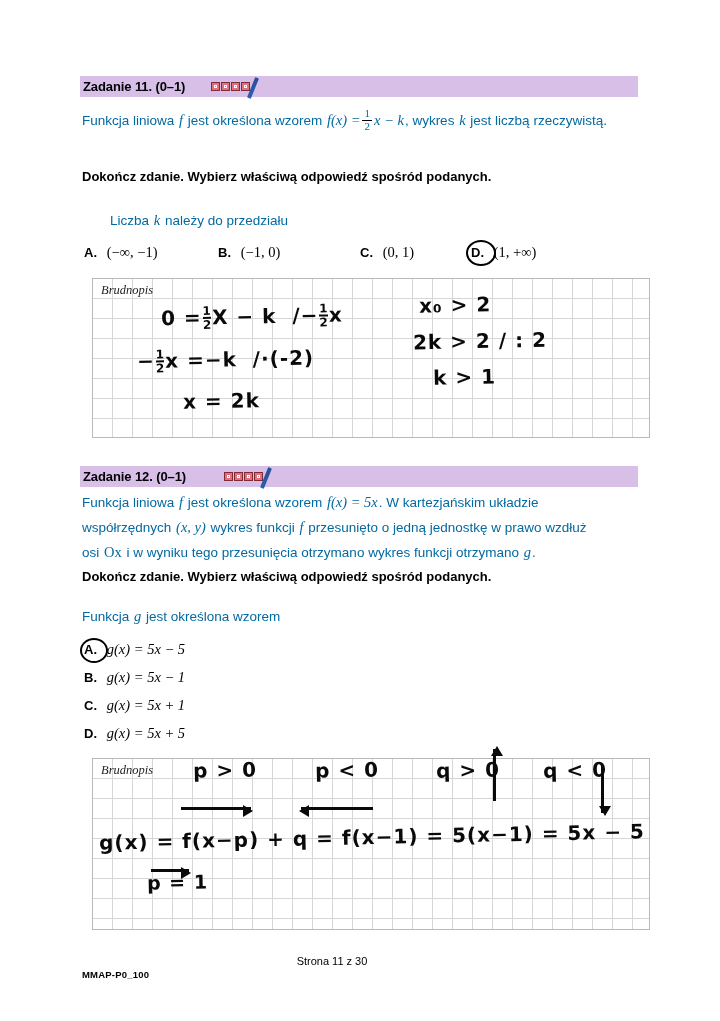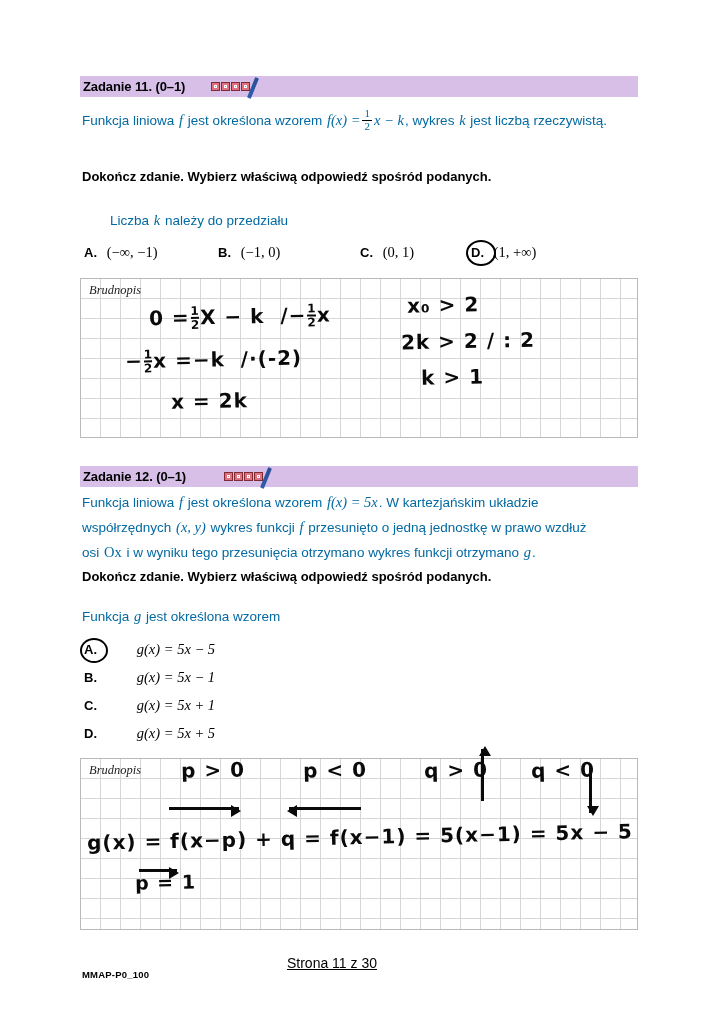--- a/index.html
+++ b/index.html
@@ -116,40 +116,41 @@
   .opt-letter {
     font-weight: bold;
     font-size: 13px;
     font-family: "Liberation Sans", sans-serif;
   }
   .opt-math {
     font-family: "Liberation Serif", serif;
     font-size: 14.5px;
     margin-left: 6px;
   }
-  .opt-math i { font-style: italic; padding-left: 30px; }
+  .opt-math i { font-style: italic; }
   .circle-mark {
     position: absolute;
     border: 2px solid #000;
     border-radius: 50%;
     box-sizing: border-box;
   }
 
   
   .scratch {
     position: absolute;
     border: 1px solid #b9b9b9;
     box-sizing: border-box;
     background-color: #ffffff;
     background-image:
       linear-gradient(to right, #d6d6d6 1px, transparent 1px),
       linear-gradient(to bottom, #d6d6d6 1px, transparent 1px);
     background-size: 20px 20px;
     background-position: -1px -1px;
     overflow: visible;
+    margin-left: 12px;
   }
   .scratch-label {
     position: absolute;
     left: 8px;
     top: 4px;
     font-family: "Liberation Serif", serif;
     font-style: italic;
     font-size: 12.5px;
     color: #222;
     background: transparent;
@@ -231,22 +232,21 @@
     font-size: 9.5px;
     font-weight: bold;
     letter-spacing: 0.2px;
   }
   .footer-page {
     position: absolute;
     top: 955px;
     left: 0;
     width: 664px;
     text-align: center;
-    font-size: 14px;
-    text-decoration: underline;
+    font-size: 11px;
   }
 </style>
 </head>
 <body>
 
 <div class="page">
 
   <div class="task-header" style="top:76px;">
     <span class="task-header-title">Zadanie 11. (0–1)</span>
     <span class="marks-badge">

